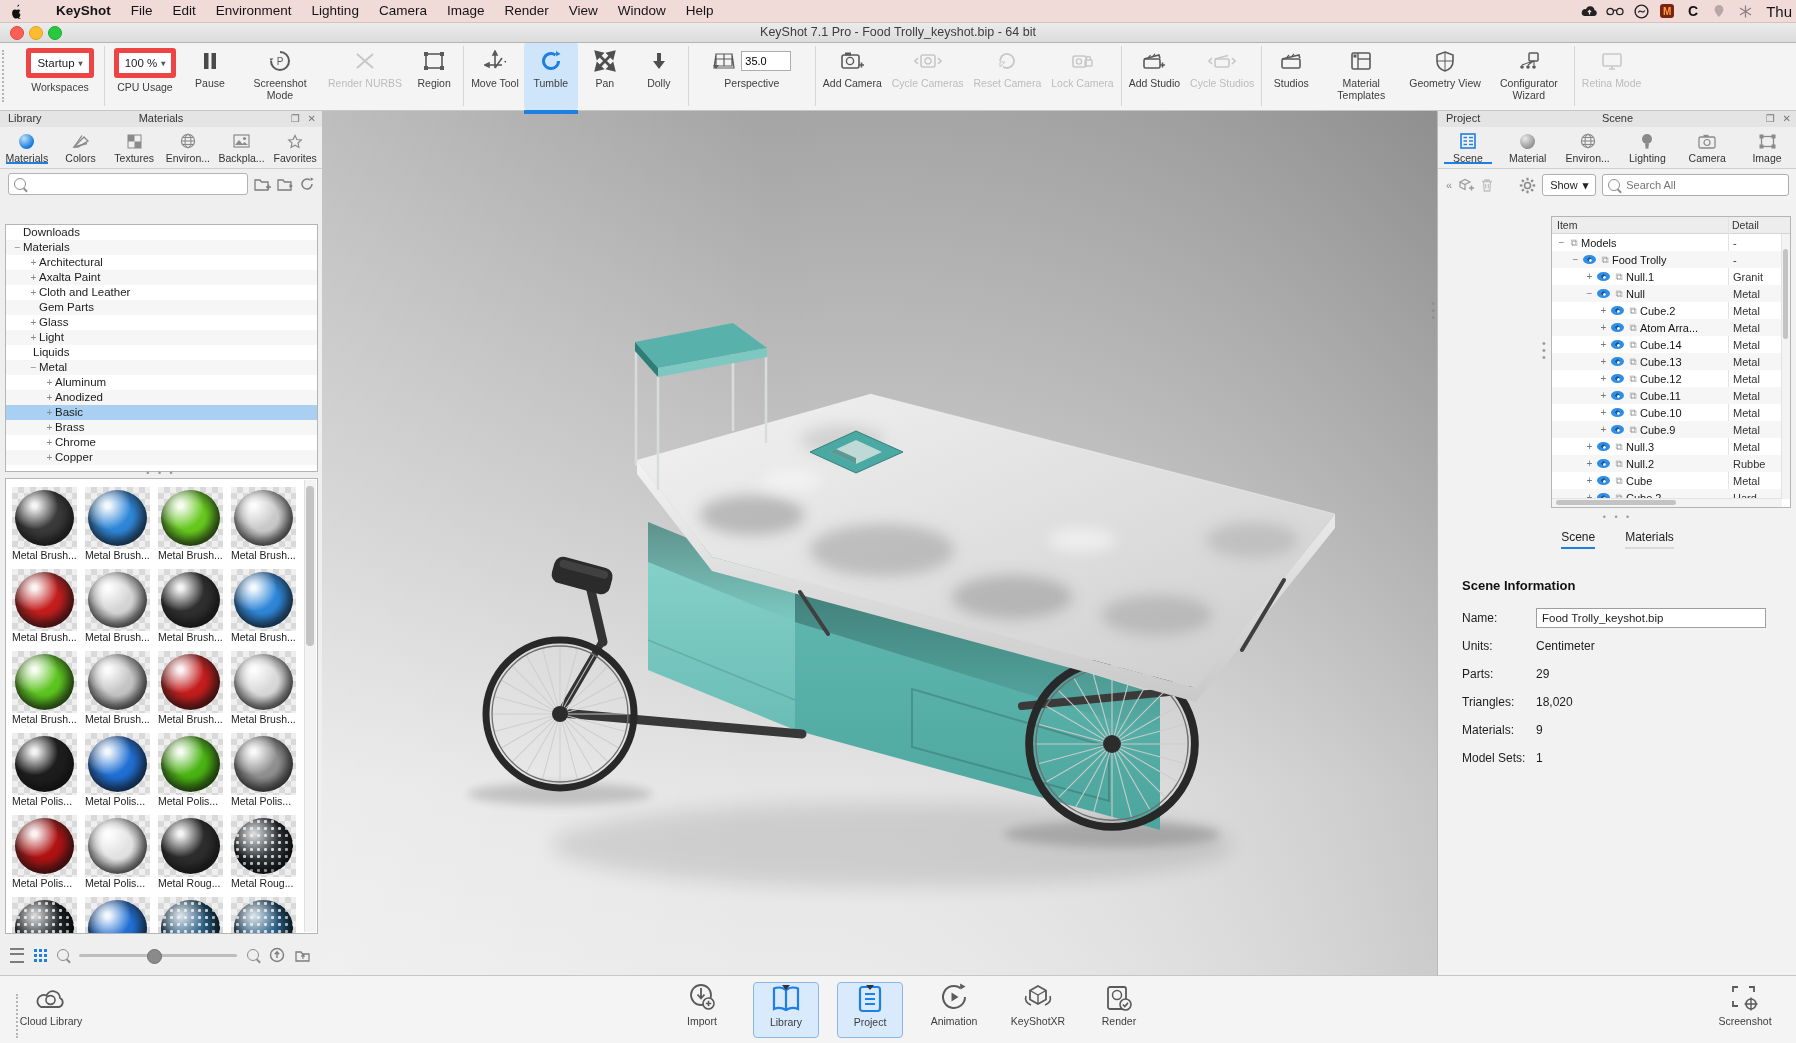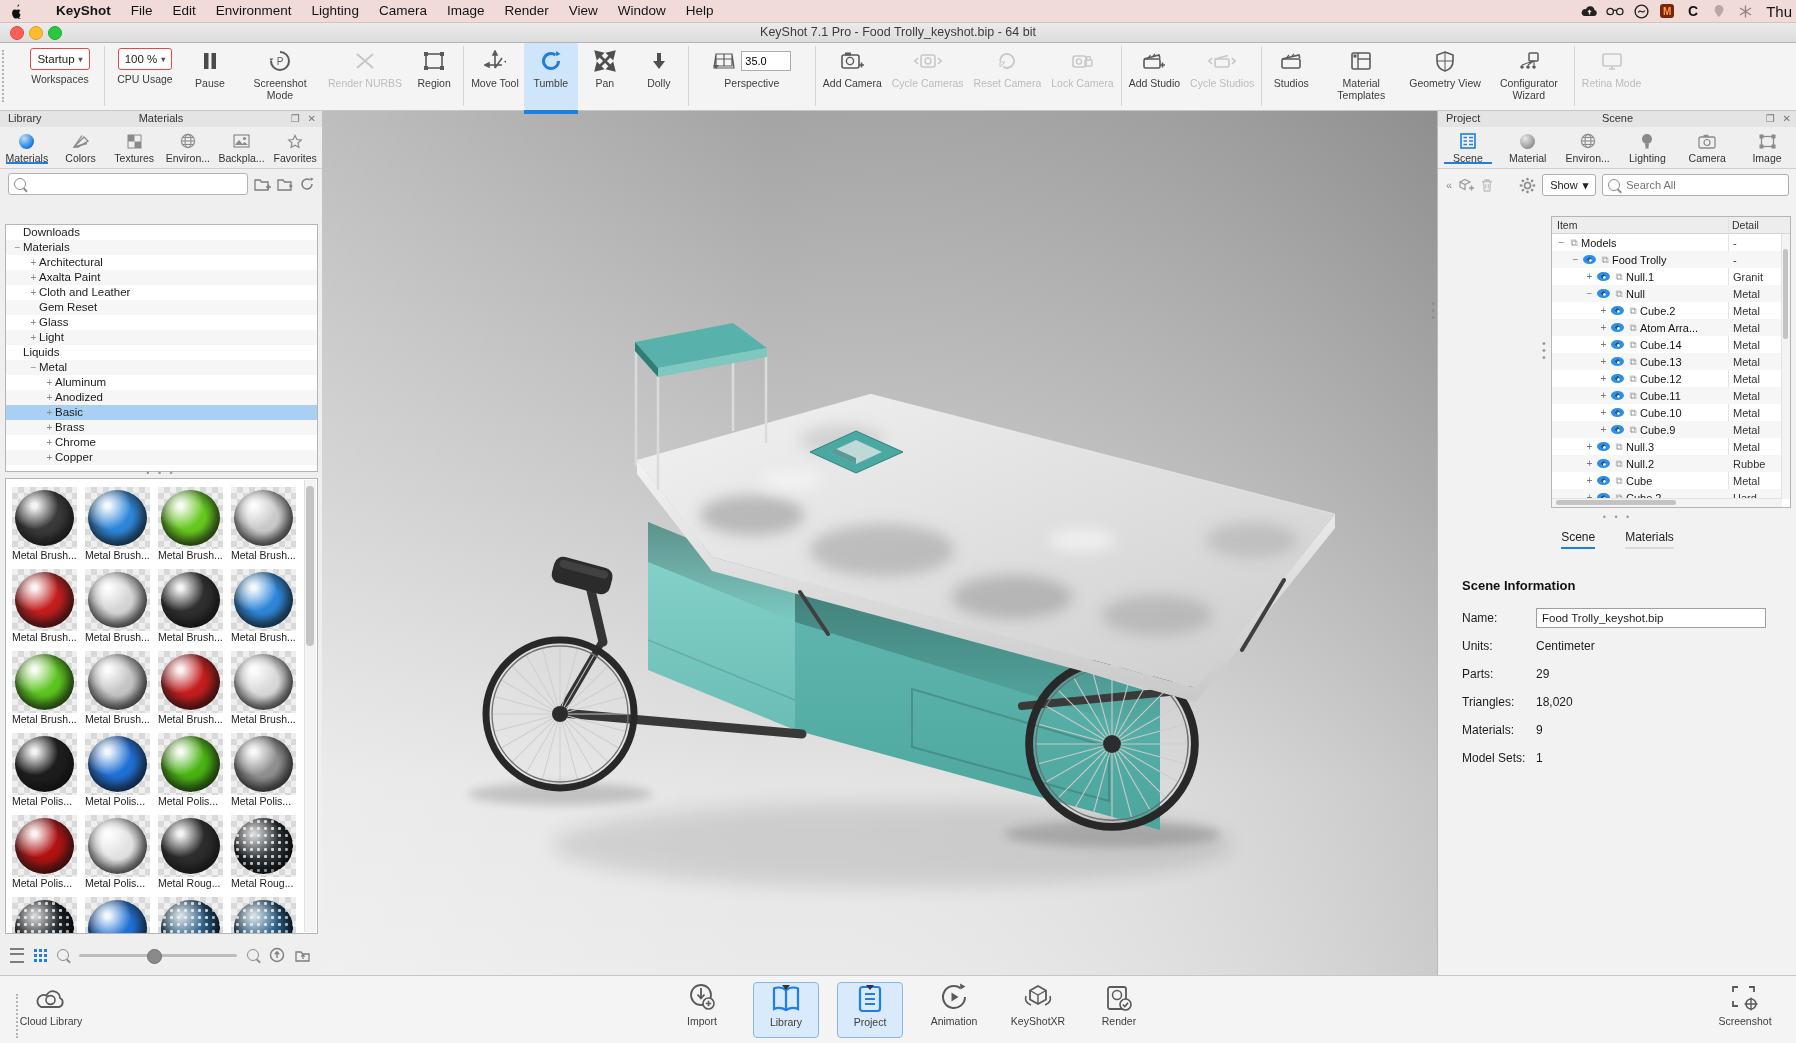--- a/index.html
+++ b/index.html
@@ -33,21 +33,21 @@
   .drag-dots{width:12px;margin:8px 2px;border-left:2px dotted #b5b5b5}
   .tsep{width:1px;background:#d6d6d6;margin:4px 2px}
   .ti{display:flex;flex-direction:column;align-items:center;justify-content:flex-start;
       padding:6px 5px 2px;position:relative;min-width:44px}
   .ti .tic{height:26px;display:flex;align-items:center;justify-content:center}
   .ti .tl{font-size:10.5px;color:#3d3d3d;text-align:center;line-height:12px;margin-top:3px;max-width:76px}
   .ti.disabled .tl{color:#bcbcbc}
   .ti.disabled svg *{stroke:#c7c7c7 !important;fill:none}
   .ti.active{background:#cfe6fa;border-radius:4px}
   .ti.active::after{content:"";position:absolute;left:0;right:0;bottom:-4px;height:4px;background:#1e7fe0}
-  .dd{display:flex;align-items:center;gap:4px;border:1px solid #ef4444;background:#fff;border-radius:3px;
+  .dd{display:flex;align-items:center;gap:4px;border:5px solid #ef4444;background:#fff;border-radius:3px;
       height:20px;padding:0 6px;font-size:11.5px;color:#222}
   .dd .caret{font-size:8px;color:#555}
   .numfield{width:42px;height:18px;border:1px solid #adadad;background:#fff;font-size:11px;
             font-family:"Liberation Sans",sans-serif;padding:0 3px}
   .persrow{display:flex;align-items:center;gap:5px;height:26px}
 
   
   #main{position:absolute;left:0;top:110px;width:1796px;height:865px}
 
   
@@ -615,31 +615,31 @@
       <div class="trow" style="padding-left:22px">
           <span class="exp">+</span>
           <span class="lbl">Axalta Paint</span>
         </div>
       <div class="trow" style="padding-left:22px">
           <span class="exp">+</span>
           <span class="lbl">Cloth and Leather</span>
         </div>
       <div class="trow" style="padding-left:22px">
           <span class="exp"></span>
-          <span class="lbl">Gem Reset</span>
+          <span class="lbl">Gem Parts</span>
         </div>
       <div class="trow" style="padding-left:22px">
           <span class="exp">+</span>
           <span class="lbl">Glass</span>
         </div>
       <div class="trow" style="padding-left:22px">
           <span class="exp">+</span>
           <span class="lbl">Light</span>
         </div>
-      <div class="trow" style="padding-left:6px">
+      <div class="trow" style="padding-left:16px">
           <span class="exp"></span>
           <span class="lbl">Liquids</span>
         </div>
       <div class="trow" style="padding-left:22px">
           <span class="exp">−</span>
           <span class="lbl">Metal</span>
         </div>
       <div class="trow" style="padding-left:38px">
           <span class="exp">+</span>
           <span class="lbl">Aluminum</span>

